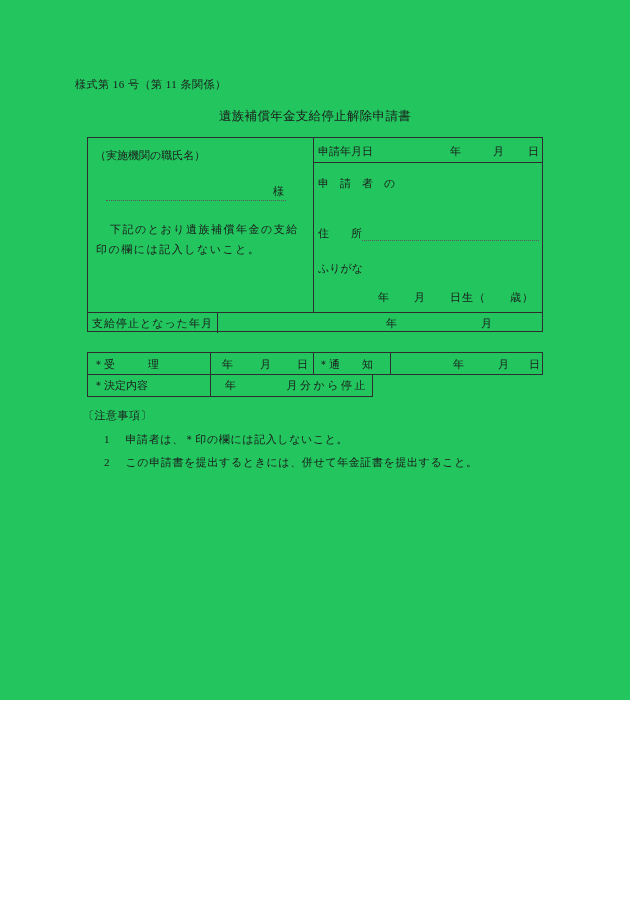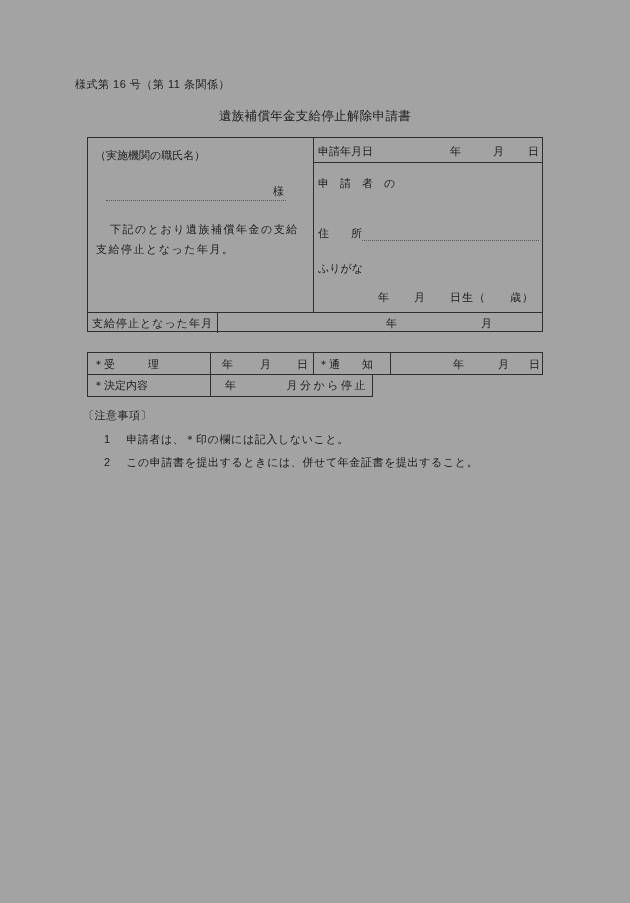--- a/index.html
+++ b/index.html
@@ -1,19 +1,19 @@
 <!DOCTYPE html>
 <html><head>
 <meta charset="utf-8">
 <style>
   * { margin:0; padding:0; box-sizing:border-box; }
   html,body { background:#ffffff; }
   .page {
-    position:relative; width:630px; height:903px; background:#a3a3a3;
-    font-family:Liberation Sans, sans-serif;
+    position:relative; width:630px; height:700px; background:#22c55e;
+    font-family:Liberation Serif, serif;
     color:#1c1c1c; font-size:11px; line-height:1.25; overflow:hidden;
   }
   .abs { position:absolute; }
 
   
   .form-number { left:75px; top:78px; letter-spacing:0.5px; }
   .doc-title { left:0; right:0; top:109px; text-align:center; font-size:12.5px; letter-spacing:0.3px; }
 
   
   .t1 { left:87px; top:137px; width:456px; height:195px; border:1px solid #2e2e2e;padding-left:44px; }
@@ -91,21 +91,21 @@
 
   <div class="abs t1">
     <div class="t1-main">
 
       <div class="t1-left">
         <div class="abs agency-label">（実施機関の職氏名）</div>
         <div class="abs sama-row">
           <span>様</span>
         </div>
         <div class="abs stmt1">下記のとおり遺族補償年金の支給</div>
-        <div class="abs stmt2">支給停止となった年月。</div>
+        <div class="abs stmt2">印の欄には記入しないこと。</div>
       </div>
 
       <div class="t1-right">
         <div class="rowA">
           <span class="abs lab">申請年月日</span>
           <span class="abs y">年</span>
           <span class="abs m">月</span>
           <span class="abs d">日</span>
         </div>
 

